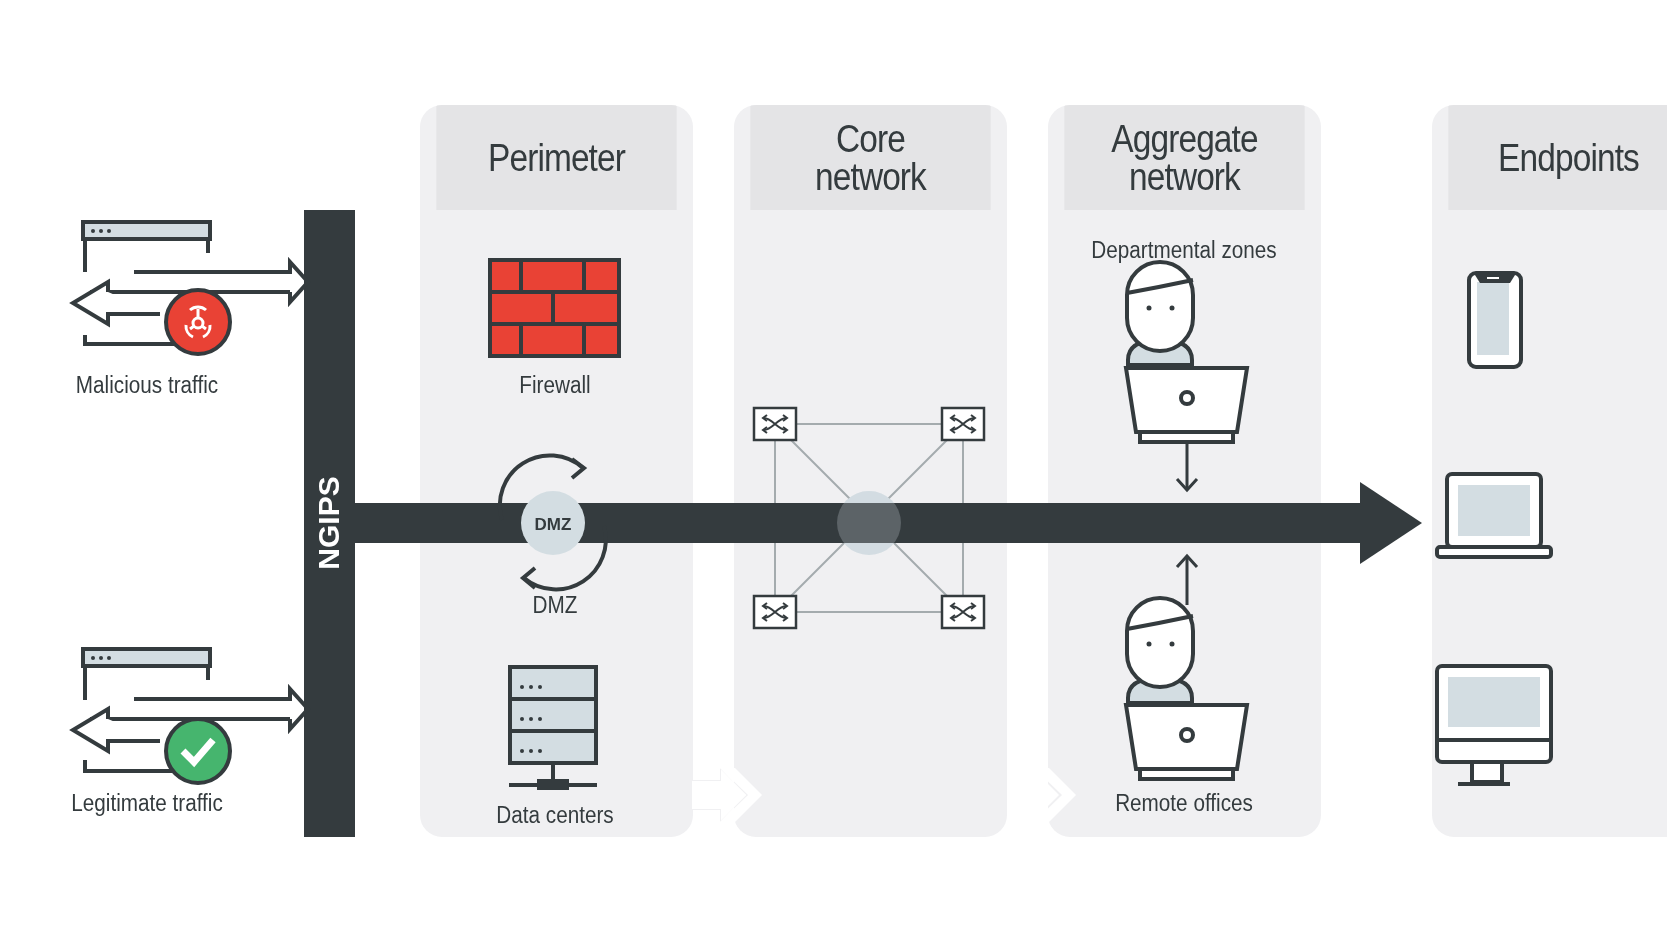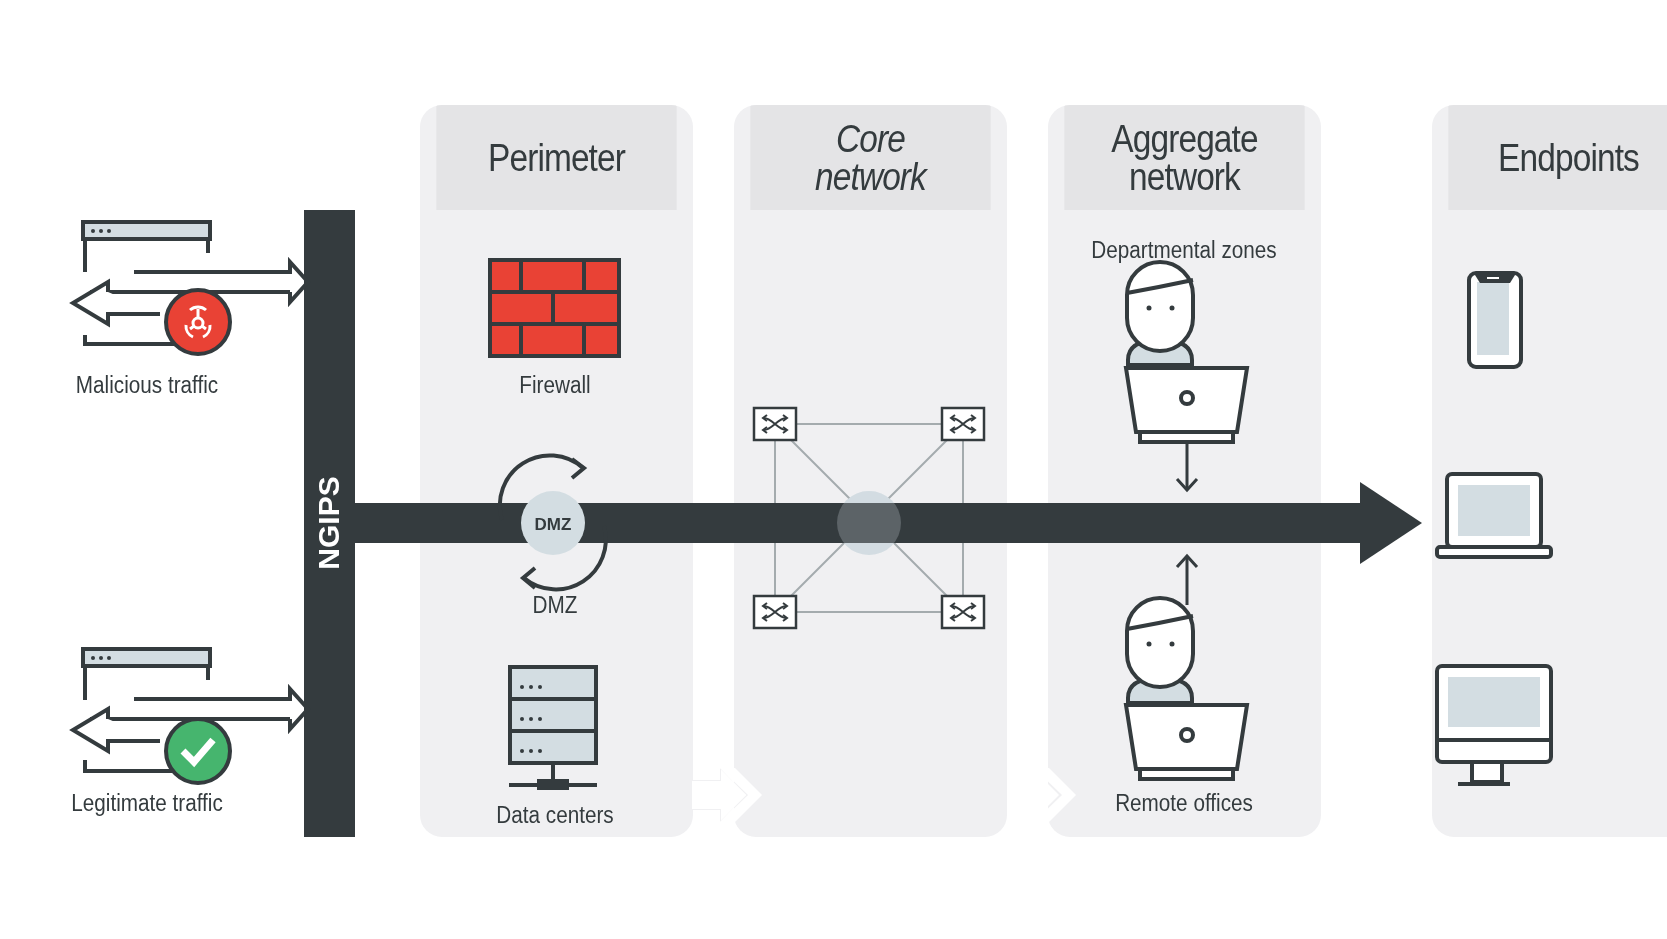--- a/index.html
+++ b/index.html
@@ -20,21 +20,21 @@
 </head>
 <body>
 
 <div id="canvas">
 
   <div class="col" style="left:420px;">
     <div class="col-head">
       <span>Perimeter</span>
     </div>
   </div>
-  <div class="col" style="left:734px;font-style:italic;">
+  <div class="col" style="left:734px;">
     <div class="col-head">
       <span>Core
 network</span>
     </div>
   </div>
   <div class="col" style="left:1048px;text-decoration:underline;">
     <div class="col-head">
       <span>Aggregate
 network</span>
     </div>

